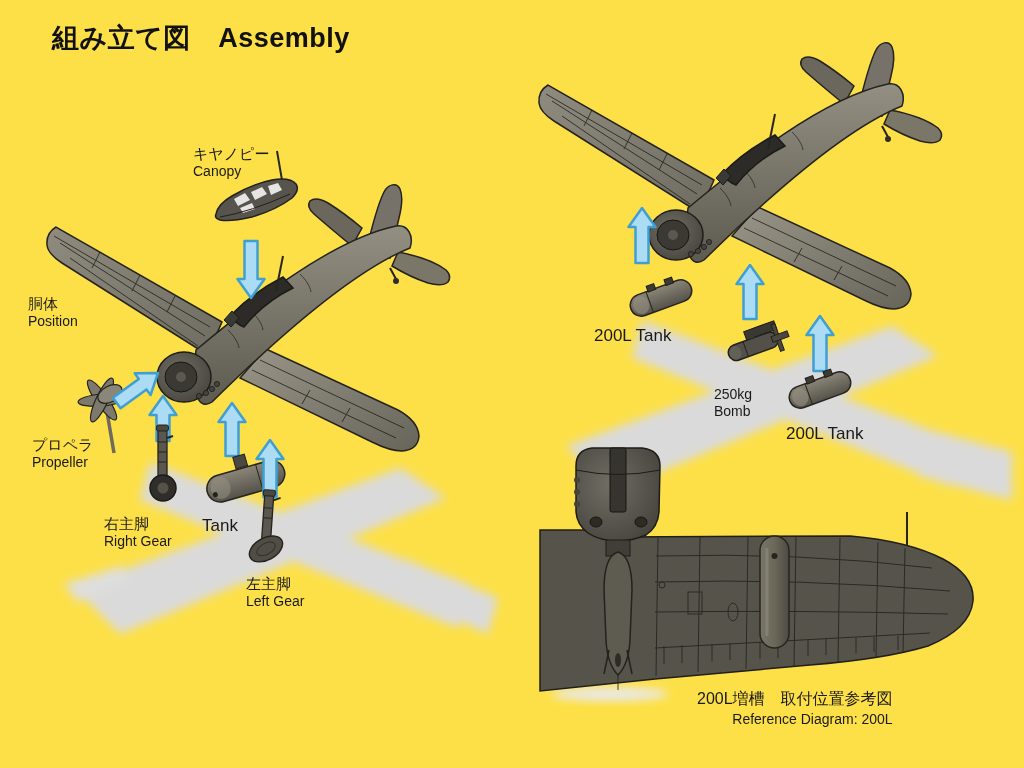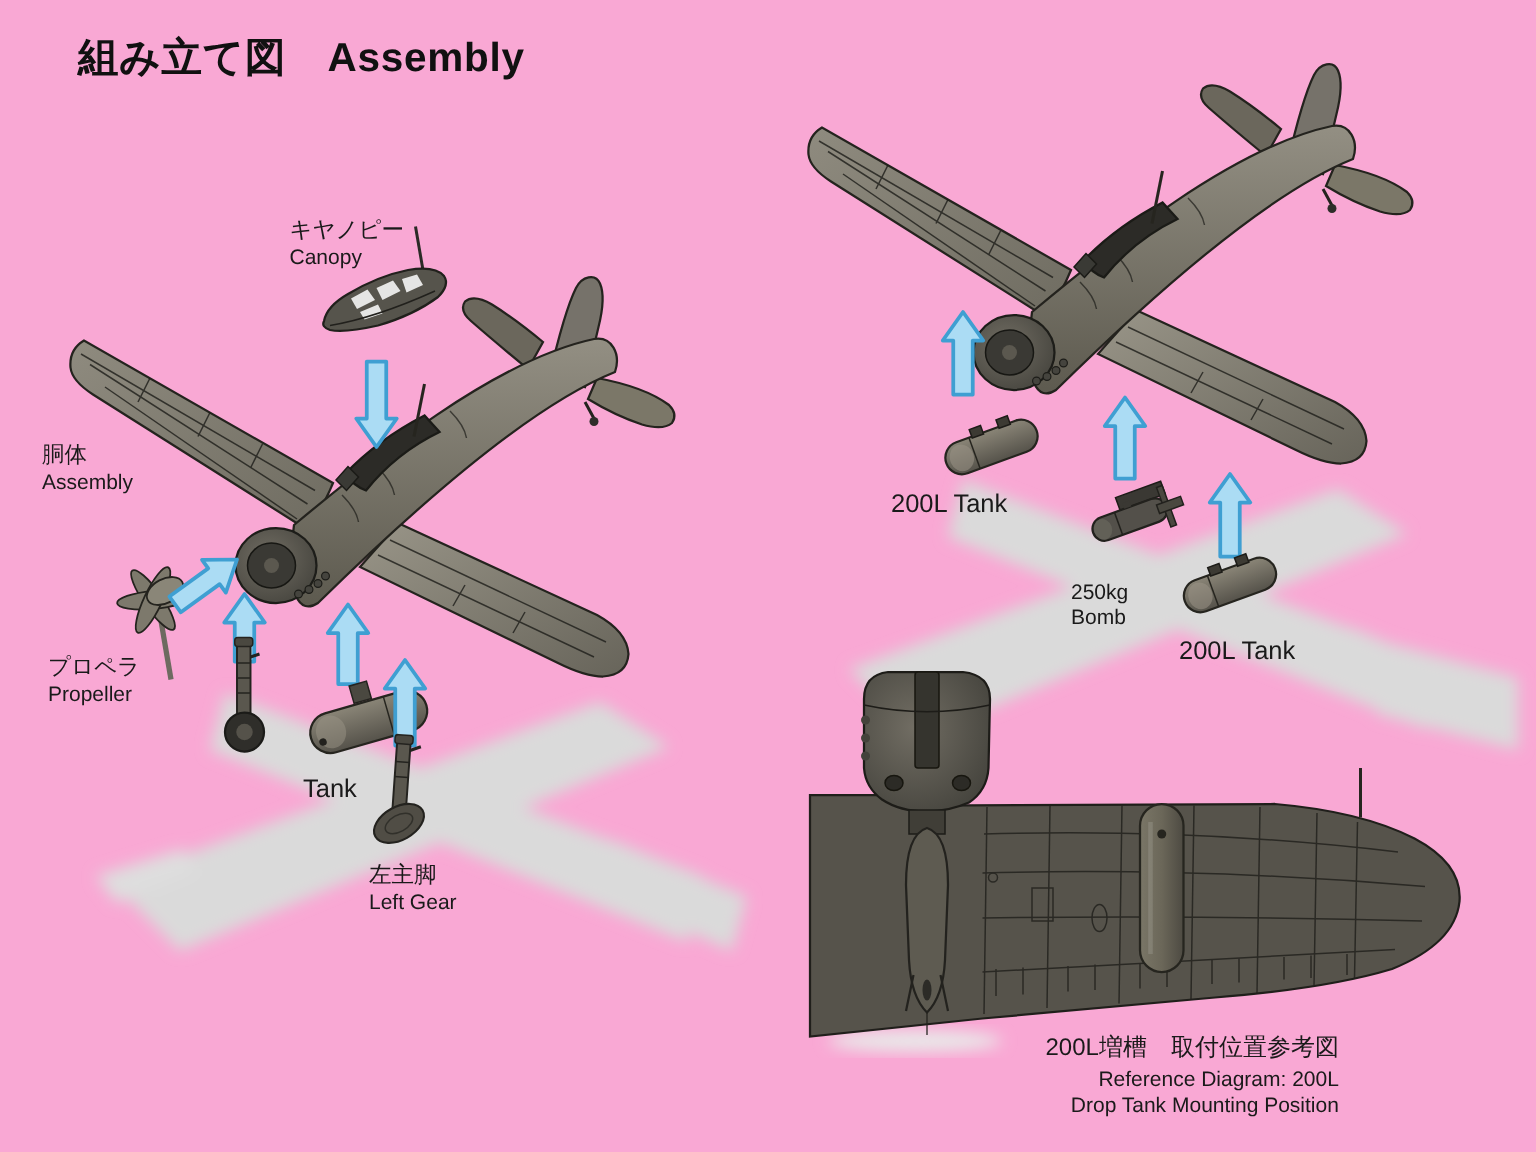--- a/index.html
+++ b/index.html
@@ -1,16 +1,16 @@
 <!DOCTYPE html>
 <html><head>
 <meta charset="utf-8">
 <style>
   html,body{margin:0;padding:0;background:#fff;}
-  .stage{position:relative;width:1024px;height:768px;background:#f9a8d4;overflow:hidden;
+  .stage{position:relative;width:1024px;height:768px;background:#fde047;overflow:hidden;
          font-family:"Liberation Sans","DejaVu Sans",sans-serif;}
   .stage svg{position:absolute;left:0;top:0;}
   .lbl{position:absolute;color:#1a1a1a;white-space:nowrap;line-height:1.22;}
   .title{left:52px;top:22px;font-size:27px;font-weight:bold;letter-spacing:.5px;color:#111;}
   .jp{font-size:15px;display:block;}
   .en{font-size:14px;display:block;}
   .single{font-size:17px;}
   .ref-jp{font-size:16px;display:block;margin-bottom:2px;}
   .ref-en{font-size:14px;display:block;line-height:1.28;text-align:right;}
 </style>
@@ -267,44 +267,47 @@
 
 <div class="lbl title">組み立て図　Assembly</div>
 
 <div class="lbl" style="left:193px;top:145px">
   <span class="jp">キヤノピー</span>
   <span class="en">Canopy</span>
 </div>
 
 <div class="lbl" style="left:28px;top:295px">
   <span class="jp">胴体</span>
-  <span class="en">Assembly</span>
+  <span class="en">Position</span>
 </div>
 
 <div class="lbl" style="left:32px;top:436px">
   <span class="jp">プロペラ</span>
   <span class="en">Propeller</span>
 </div>
 
+<div class="lbl" style="left:104px;top:515px">
+  <span class="jp">右主脚</span>
+  <span class="en">Right Gear</span>
+</div>
 
 <div class="lbl single" style="left:202px;top:516px">Tank</div>
 
 <div class="lbl" style="left:246px;top:575px">
   <span class="jp">左主脚</span>
   <span class="en">Left Gear</span>
 </div>
 
 <div class="lbl single" style="left:594px;top:326px">200L Tank</div>
 
 <div class="lbl" style="left:714px;top:386px">
   <span class="en">250kg</span>
   <span class="en">Bomb</span>
 </div>
 
 <div class="lbl single" style="left:786px;top:424px">200L Tank</div>
 
 <div class="lbl" style="left:697px;top:689px">
   <span class="ref-jp">200L増槽　取付位置参考図</span>
   <span class="ref-en">Reference Diagram: 200L</span>
-  <span class="ref-en">Drop Tank Mounting Position</span>
 </div>
 
 </div>
 
 </body></html>

